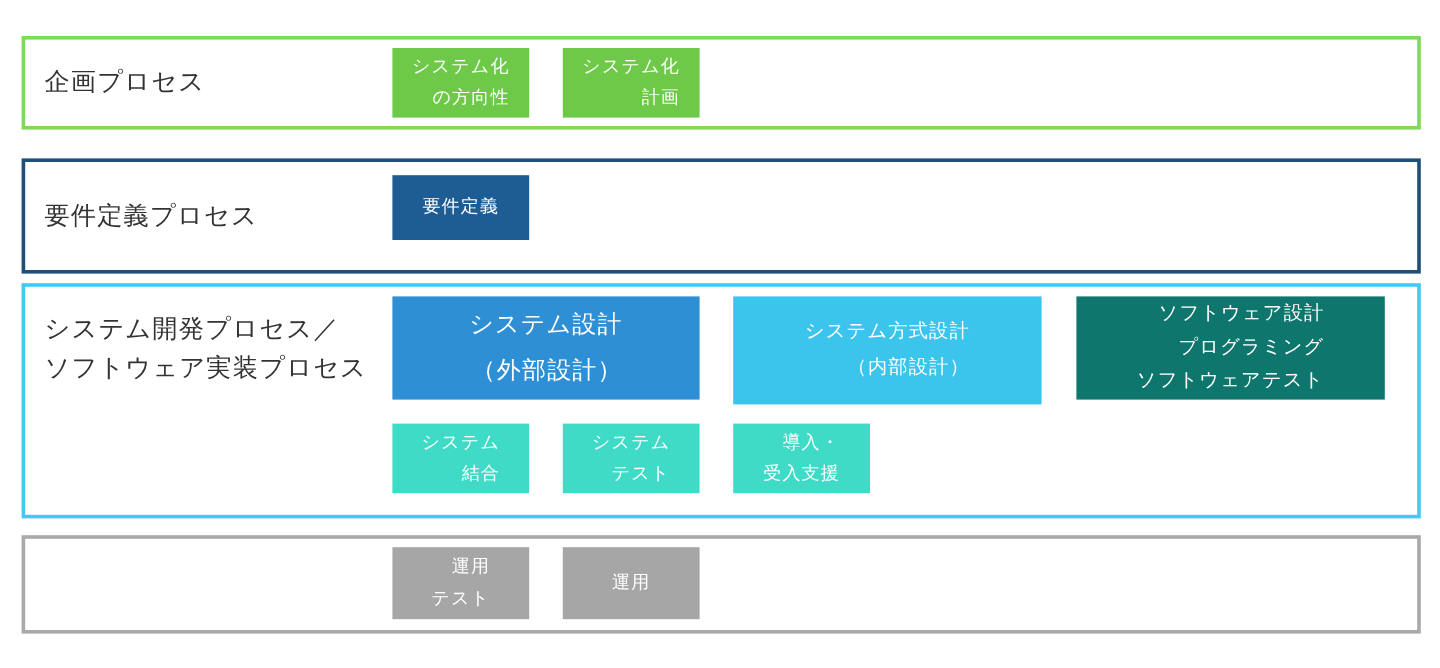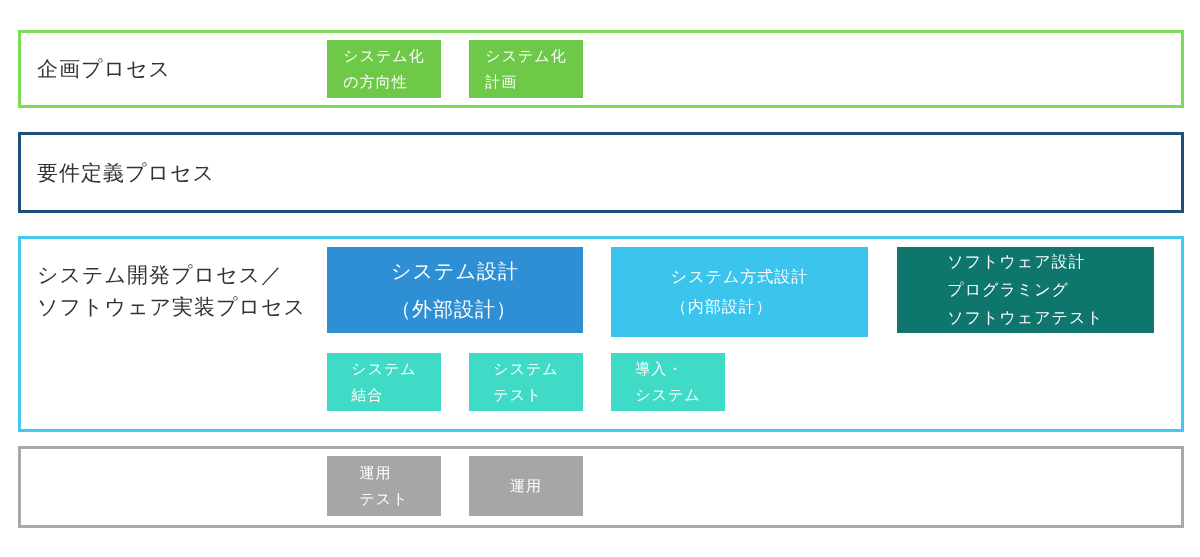--- a/index.html
+++ b/index.html
@@ -17,21 +17,21 @@
   }
   .section {
     position: absolute;
     left: 18px;
     width: 1166px;
     border: 3px solid #cccccc;
     background: #ffffff;
     box-sizing: border-box;
   }
   .s1 { top: 30px;  height: 78px;  }
-  .s2 { top: 132px; height: 81px;  }
+  .s2 { top: 132px; height: 96px;  }
   .s3 { top: 236px; height: 196px; }
   .s4 { top: 446px; height: 82px;  }
 
   .section-label {
     position: absolute;
     left: 16px;
     top: 50%;
     transform: translateY(-50%);
     font-size: 21px;
     color: #333333;
@@ -42,21 +42,21 @@
   .s3 .section-label {
     top: 20px;
     transform: none;
   }
 
   .box {
     position: absolute;
     display: flex;
     align-items: center;
     justify-content: center;
-    text-align: left;
+    text-align: right;
     color: #ffffff;
     font-size: 15px;
     line-height: 1.75;
     white-space: pre-line;
     letter-spacing: 1px;
     box-sizing: border-box;
   }
   
   .s1 .b0 { left: 306px; top: 7px;  width: 114px; height: 58px; }
   .s1 .b1 { left: 448px; top: 7px;  width: 114px; height: 58px; }
@@ -81,38 +81,39 @@
   <div class="section s1" style="border-color: rgb(126, 219, 85);">
     <div class="section-label">企画プロセス</div>
     <div class="box b0" style="background-color: rgb(109, 201, 71);">システム化
 の方向性</div>
     <div class="box b1" style="background-color: rgb(109, 201, 71);">システム化
 計画</div>
   </div>
 
   <div class="section s2" style="border-color: rgb(31, 78, 121);">
     <div class="section-label">要件定義プロセス</div>
+    <div class="box b0" style="background-color: rgb(30, 92, 148);">要件定義</div>
   </div>
 
   <div class="section s3" style="border-color: rgb(65, 201, 240);">
     <div class="section-label">システム開発プロセス／
 ソフトウェア実装プロセス</div>
     <div class="box b0" style="background-color: rgb(46, 143, 213);">システム設計
 （外部設計）</div>
     <div class="box b1" style="background-color: rgb(59, 196, 236);">システム方式設計
 （内部設計）</div>
     <div class="box b2" style="background-color: #0f766e;">ソフトウェア設計
 プログラミング
 ソフトウェアテスト</div>
     <div class="box b3" style="background-color: rgb(64, 219, 199);">システム
 結合</div>
     <div class="box b4" style="background-color: rgb(64, 219, 199);">システム
 テスト</div>
     <div class="box b5" style="background-color: rgb(64, 219, 199);">導入・
-システム</div>
+受入支援</div>
   </div>
 
   <div class="section s4" style="border-color: rgb(169, 169, 169);">
     <div class="box b0" style="background-color: rgb(166, 166, 166);">運用
 テスト</div>
     <div class="box b1" style="background-color: rgb(166, 166, 166);">運用</div>
   </div>
 
 </div>
 

